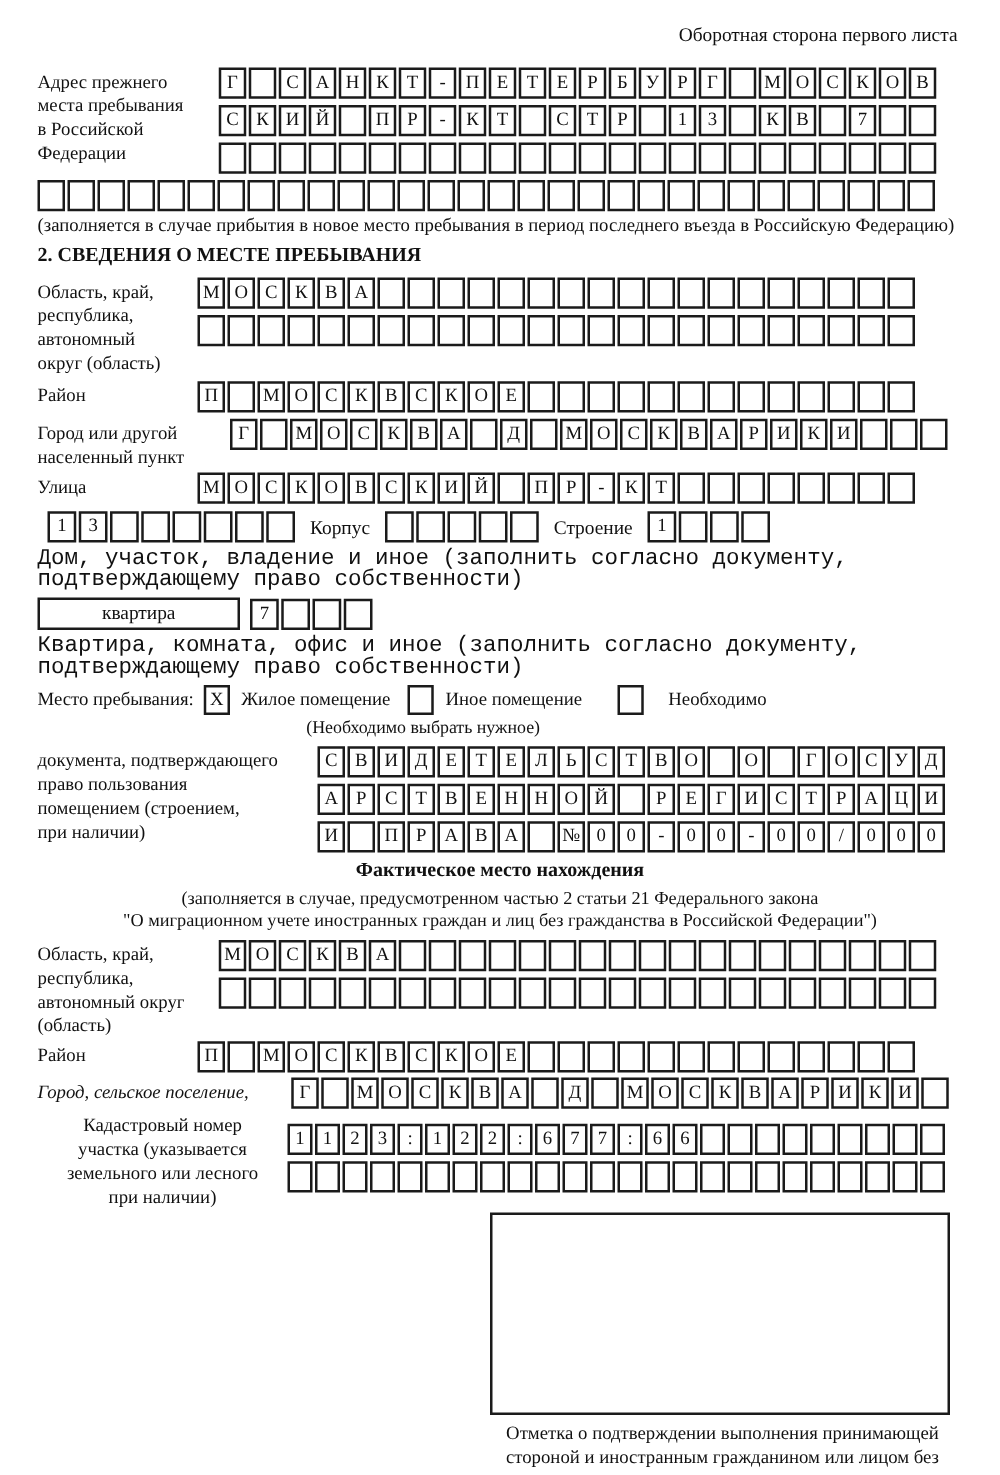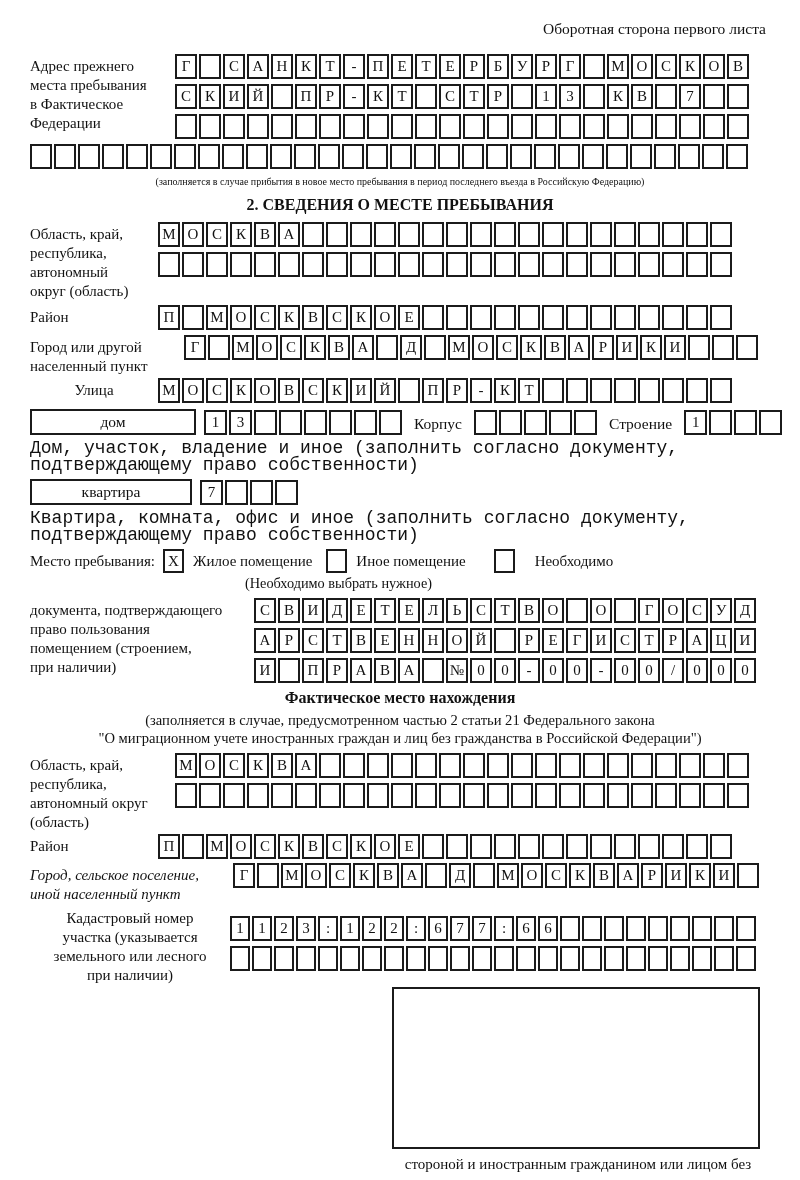--- a/index.html
+++ b/index.html
@@ -27,25 +27,25 @@
   .cell {
     flex: none; width: 22px; height: 25px;
     border: 2px solid #1b1b1b; background: #fff;
     display: flex; align-items: center; justify-content: center;
     font-size: 15px; line-height: 1;
   }
   .cells--sm .cell { width: 20px; }
   .cells--w .cell { width: 23px; }
 
   .fullrow { margin-top: 5px; }
-  .small-note { text-align: center; font-size: 10px; margin: 4px 0 6px 0; line-height: 17px; }
-  .sec-title { text-align: center; font-weight: bold; font-size: 16px; margin: 2px 0 8px 0; }
+  .small-note { text-align: left; font-size: 15px; margin: 4px 0 6px 0; line-height: 17px; }
+  .sec-title { font-weight: bold; font-size: 16px; margin: 2px 0 8px 0; }
 
   .mb2 { margin-bottom: 2px; } .mb4 { margin-bottom: 4px; }
-  .mb5 { margin-bottom: 5px; } .mb6 { margin-bottom: 6px; text-align: center; }
+  .mb5 { margin-bottom: 5px; } .mb6 { margin-bottom: 6px; }
 
   .inline-row { display: flex; align-items: center; }
   .widebox {
     flex: none; height: 26px; border: 2px solid #1b1b1b;
     display: flex; align-items: center; justify-content: center; font-size: 15.5px;
   }
   .widebox--dom { width: 166px; }
   .widebox--kv { width: 162px; }
   .gap8 { width: 8px; flex: none; }
   .inline-label { flex: none; padding: 3px 12px 0 12px; font-size: 15.5px; }
@@ -70,21 +70,21 @@
 </style>
 </head>
 <body>
 
 <div class="header-note">Оборотная сторона первого листа</div>
 
 <div class="frow">
   <div class="label-col w138">
       <div>Адрес прежнего</div>
       <div>места пребывания</div>
-      <div>в Фактическое</div>
+      <div>в Российской</div>
       <div>Федерации</div>
     </div>
   <div class="rows-stack">
     <div class="cells">
         <span class="cell">Г</span>
         <span class="cell"></span>
         <span class="cell">С</span>
         <span class="cell">А</span>
         <span class="cell">Н</span>
         <span class="cell">К</span>
@@ -347,21 +347,20 @@
       <span class="cell"></span>
       <span class="cell"></span>
       <span class="cell"></span>
       <span class="cell"></span>
       <span class="cell"></span>
       <span class="cell"></span>
     </div>
 </div>
 
 <div class="inline-row">
-  <div class="widebox widebox--dom">дом</div>
   <div class="gap8"></div>
   <div class="cells cells--w">
       <span class="cell">1</span>
       <span class="cell">3</span>
       <span class="cell"></span>
       <span class="cell"></span>
       <span class="cell"></span>
       <span class="cell"></span>
       <span class="cell"></span>
       <span class="cell"></span>
@@ -580,21 +579,20 @@
       <span class="cell"></span>
       <span class="cell"></span>
       <span class="cell"></span>
       <span class="cell"></span>
     </div>
 </div>
 
 <div class="frow mb2">
   <div class="label-col w203">
       <div>Город, сельское поселение,</div>
-      <div>иной населенный пункт</div>
     </div>
   <div class="cells">
       <span class="cell">Г</span>
       <span class="cell"></span>
       <span class="cell">М</span>
       <span class="cell">О</span>
       <span class="cell">С</span>
       <span class="cell">К</span>
       <span class="cell">В</span>
       <span class="cell">А</span>
@@ -674,15 +672,16 @@
         <span class="cell"></span>
         <span class="cell"></span>
         <span class="cell"></span>
       </div>
   </div>
 </div>
 
 <div class="stamp-wrap">
   <div class="stamp-box"></div>
   <div class="stamp-caption">
+      <div>Отметка о подтверждении выполнения принимающей</div>
       <div>стороной и иностранным гражданином или лицом без</div>
     </div>
 </div>
 
 </body></html>

